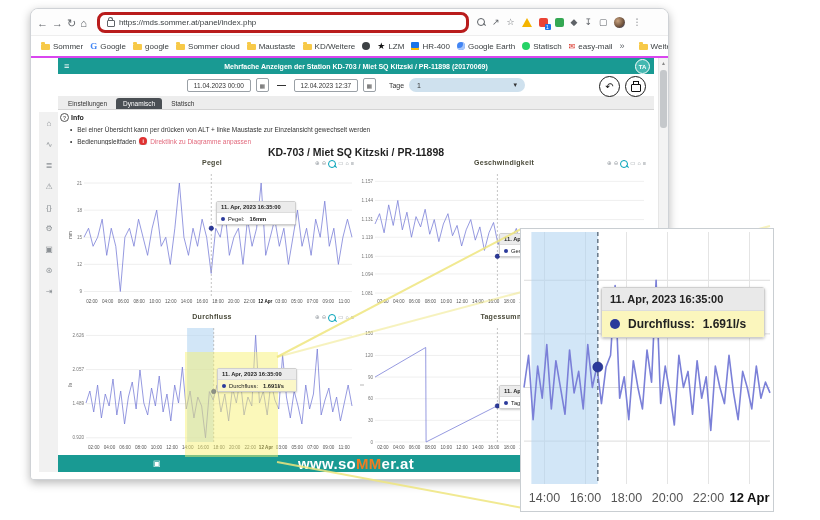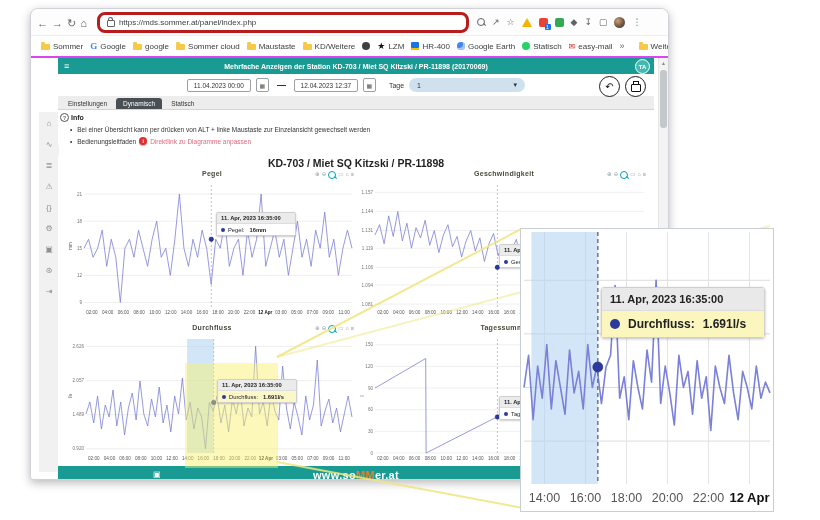--- a/index.html
+++ b/index.html
@@ -72,21 +72,21 @@
   .tab.active{background:#4a4f54;color:#fff;border-radius:3px 3px 0 0;}
 
   .infoblk{padding:3px 0 0 2px;background:#fff;}
   .info-h{font-size:7px;font-weight:bold;color:#222;display:flex;align-items:center;gap:2px;}
   .qcirc{width:7px;height:7px;border:1px solid #555;border-radius:50%;font-size:5px;color:#555;display:inline-flex;align-items:center;justify-content:center;}
   .bullet{font-size:6.5px;color:#333;margin:4px 0 0 10px;display:flex;align-items:center;gap:3px;}
   .bullet:before{content:"•";color:#333;margin-right:2px;}
   .redbadge{width:8px;height:8px;border-radius:50%;background:#e03131;color:#fff;font-size:5px;font-weight:bold;display:inline-flex;align-items:center;justify-content:center;box-shadow:0 1px 1px rgba(0,0,0,.3);}
   .pinklink{color:#e2697c;}
 
-  .chartsarea{position:relative;height:310px;background:#fff;margin-top:11px;}
+  .chartsarea{position:relative;height:310px;background:#fff;}
   .grid-title{position:absolute;top:1px;left:0;right:0;text-align:center;font-size:10.5px;font-weight:bold;color:#1f1f1f;}
   .chartcell{position:absolute;}
   .ct-row{position:relative;height:12px;}
   .ct-title{position:absolute;left:0;right:0;text-align:center;font-size:7px;font-weight:bold;color:#4a4a3a;letter-spacing:.3px;}
   .modebar{position:absolute;right:2px;top:1px;display:flex;gap:2px;align-items:center;}
   .mb{font-size:5.5px;color:#9aa0a6;line-height:1;}
   .plot{position:absolute;left:0;right:2px;top:12px;bottom:0;}
 
   
   .tt{position:absolute;z-index:6;border:1px solid #cfcfcf;border-radius:2px;background:#fff;box-shadow:0 1px 2px rgba(0,0,0,.2);font-size:5.8px;color:#222;min-width:78px;}
@@ -95,21 +95,21 @@
   .tt-r.yellow{background:#fbf7c8;}
   .tt-dot{width:4px;height:4px;border-radius:50%;background:#2b3a9b;display:inline-block;}
   .tt b{margin-left:2px;}
 
   
   .hl-rect{position:absolute;z-index:5;background:rgba(247,240,110,.48);pointer-events:none;}
 
   
   .appfooter{height:17px;background:#199a93;position:relative;display:flex;align-items:center;justify-content:center;}
   .appfooter .f-ic{position:absolute;left:95px;color:#fff;font-size:8px;}
-  .logo{color:#fff;font-weight:bold;font-size:11px;letter-spacing:.3px;}
+  .logo{color:#fff;font-weight:bold;font-size:15px;letter-spacing:.3px;}
   .logo .zig{color:#ef7d22;font-weight:bold;}
 
   
   .connector{position:absolute;left:0;top:0;z-index:20;pointer-events:none;}
   .inset{position:absolute;left:520px;top:228px;width:252px;height:282px;background:#fff;border:1px solid #c9ced2;z-index:30;}
   .inset .plotbig{position:absolute;left:1px;right:1px;top:1px;bottom:1px;}
   .itt{position:absolute;left:80px;top:58px;z-index:5;border:1px solid #cfcfcf;border-radius:3px;box-shadow:0 1px 3px rgba(0,0,0,.25);min-width:162px;}
   .itt-h{background:#e9e9e9;padding:5px 8px;font-size:11px;font-weight:bold;color:#222;border-bottom:1px solid #ddd;white-space:nowrap;}
   .itt-r{background:#fbf6bd;padding:6px 8px;display:flex;align-items:center;gap:8px;font-size:12px;font-weight:bold;color:#222;white-space:nowrap;}
   .itt-dot{width:10px;height:10px;border-radius:50%;background:#2b3a9b;display:inline-block;}

